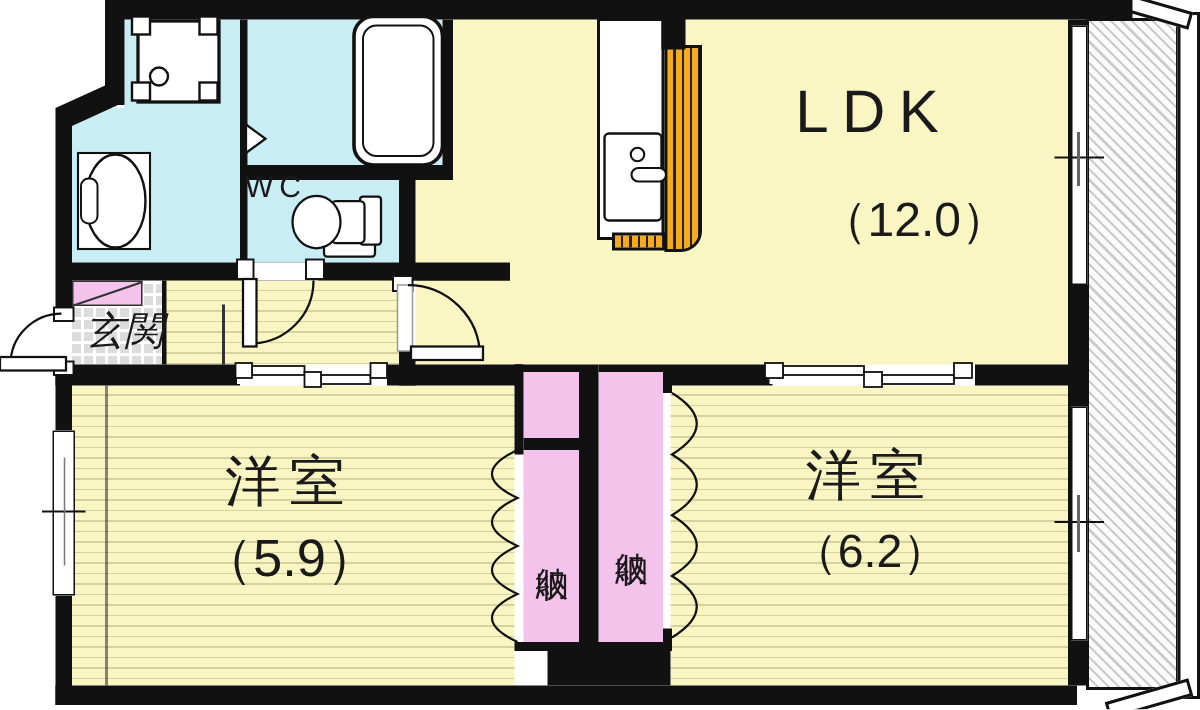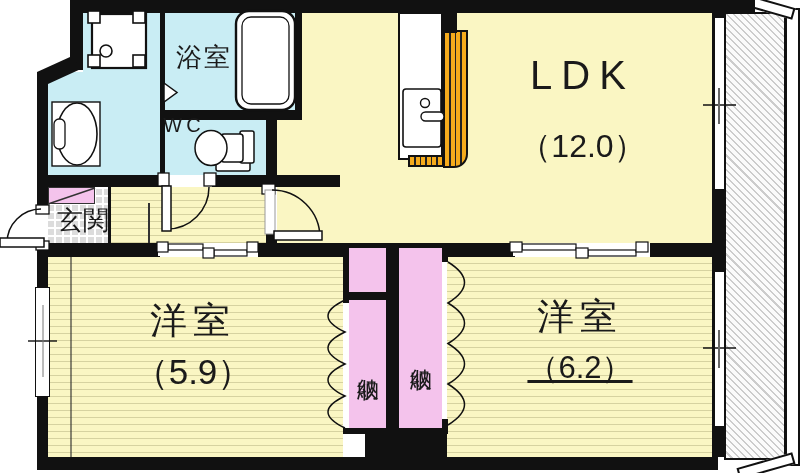--- a/index.html
+++ b/index.html
@@ -193,31 +193,30 @@
       <line x1="28" y1="341" x2="57" y2="341"></line>
       <line x1="43" y1="305" x2="43" y2="377" stroke="#777" stroke-width="1"></line>
       <line x1="703" y1="105" x2="736" y2="105"></line>
       <line x1="719" y1="88" x2="719" y2="124" stroke="#666" stroke-width="2"></line>
       <line x1="703" y1="348" x2="736" y2="348"></line>
       <line x1="719" y1="330" x2="719" y2="368" stroke="#666" stroke-width="2"></line>
     </g>
   </svg>
 
   <div class="label" style="left:500px;top:52px;width:165px;height:46px;font-size:40px;letter-spacing:9px;">LDK</div>
-  <div class="label" style="left:495px;top:126px;width:175px;height:42px;font-size:32px;">（12.0）</div>
-
-  <div class="label" style="left:164px;top:42px;width:80px;height:30px;font-size:26px;letter-spacing:2px;">浴室</div>
+  <div class="label" style="left:522px;top:126px;width:175px;height:42px;font-size:32px;">（12.0）</div>
+
 
 
   <div class="label" style="left:158px;top:113px;width:52px;height:24px;font-size:20px;letter-spacing:4px;">WC</div>
 
-  <div class="label" style="left:50px;top:205px;width:66px;height:30px;font-size:26px;">玄関</div>
+  <div class="label" style="left:50px;top:205px;width:66px;height:30px;font-size:26px;font-style:italic;">玄関</div>
 
   <div class="label" style="left:143px;top:300px;width:100px;height:42px;font-size:37px;letter-spacing:6px;">洋室</div>
   <div class="label" style="left:130px;top:352px;width:126px;height:40px;font-size:35px;">（5.9）</div>
 
   <div class="label" style="left:530px;top:296px;width:100px;height:42px;font-size:37px;letter-spacing:6px;">洋室</div>
-  <div class="label" style="left:517px;top:348px;width:126px;height:40px;font-size:31px;text-decoration:underline;">（6.2）</div>
+  <div class="label" style="left:517px;top:348px;width:126px;height:40px;font-size:31px;">（6.2）</div>
 
   <div class="vlabel" style="left:354px;top:330px;width:28px;height:62px;font-size:22px;">収納</div>
   <div class="vlabel" style="left:407px;top:320px;width:28px;height:62px;font-size:22px;">収納</div>
 
 </div>
 
 </body></html>

